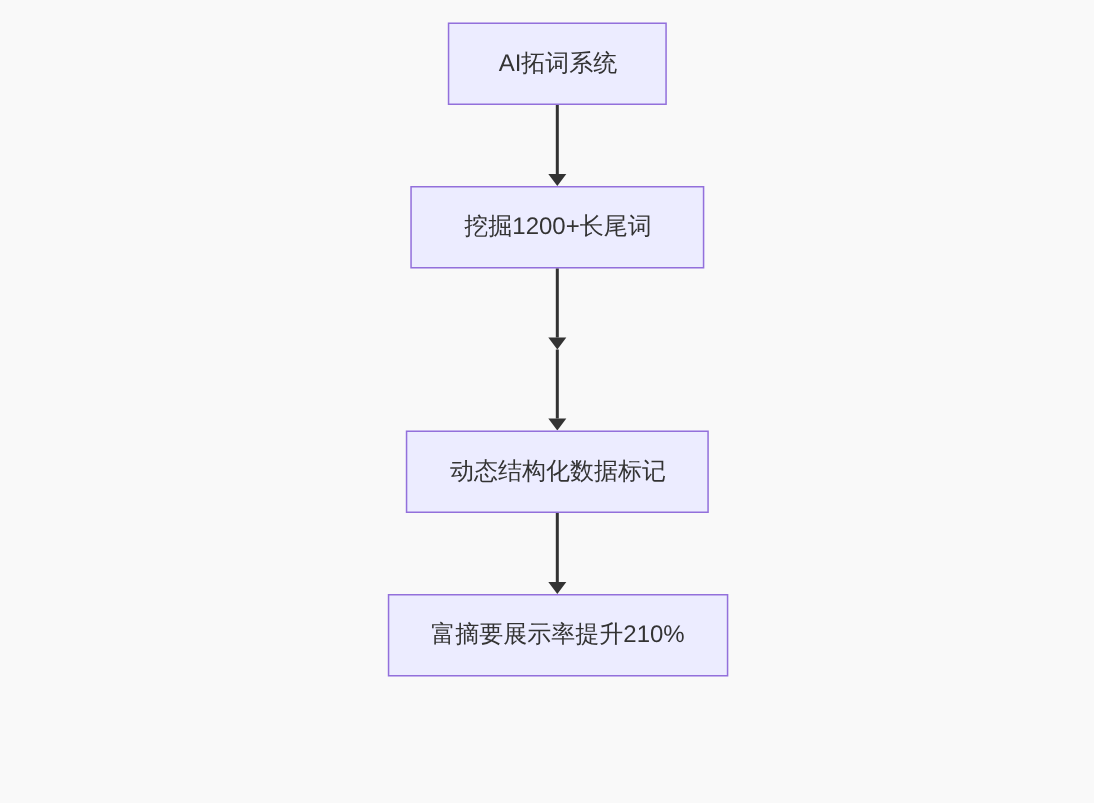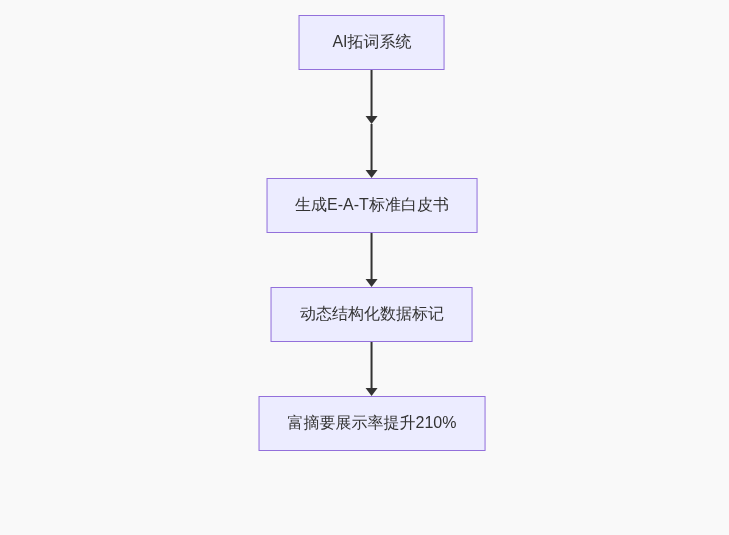--- a/index.html
+++ b/index.html
@@ -71,29 +71,29 @@
 
   <div class="flow-node">
     <span>AI拓词系统</span>
   </div>
 
   <div class="flow-edge">
     <div class="edge-line"></div>
     <div class="arrowhead-icon"></div>
   </div>
 
+  <div class="flow-node">
+    <span>挖掘1200+长尾词</span>
+  </div>
 
   <div class="flow-edge">
     <div class="edge-line"></div>
     <div class="arrowhead-icon"></div>
   </div>
 
-  <div class="flow-node">
-    <span>生成E-A-T标准白皮书</span>
-  </div>
 
   <div class="flow-edge">
     <div class="edge-line"></div>
     <div class="arrowhead-icon"></div>
   </div>
 
   <div class="flow-node">
     <span>动态结构化数据标记</span>
   </div>
 

